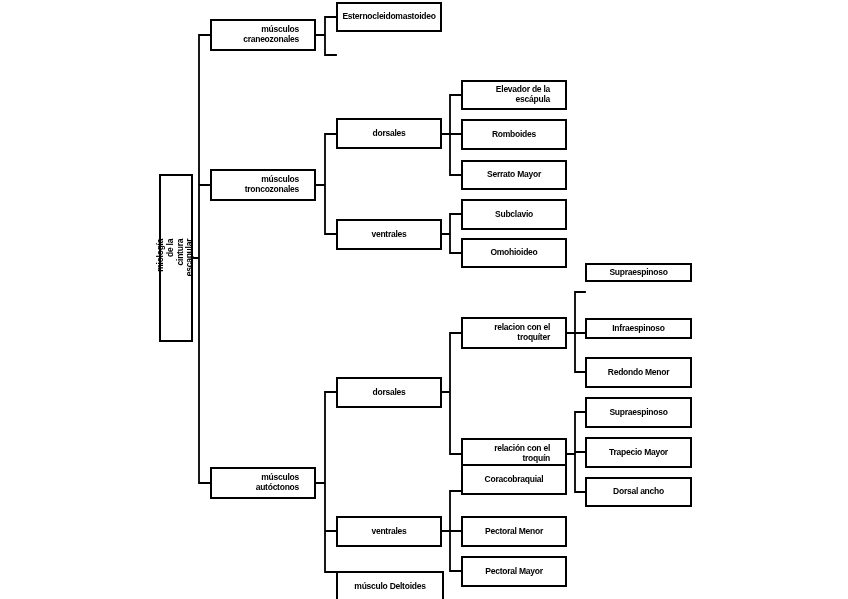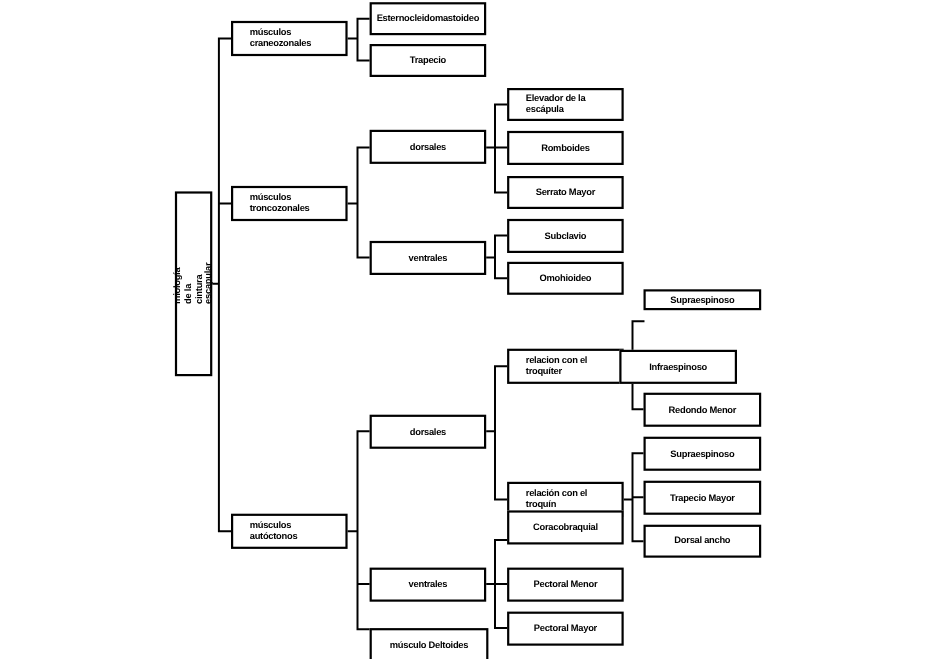--- a/index.html
+++ b/index.html
@@ -22,21 +22,21 @@
     pointer-events: none;
   }
   .node {
     position: absolute;
     box-sizing: border-box;
     border: 2px solid #000000;
     background: #ffffff;
     display: flex;
     align-items: center;
     justify-content: center;
-    text-align: left;
+    text-align: right;
     color: #000000;
     font-size: 8.5px;
     font-weight: bold;
     letter-spacing: -0.25px;
     line-height: 1.15;
     padding: 0 15px;
   }
   .node .lbl {
     display: block;
   }
@@ -70,23 +70,20 @@
   </div>
 
   <div class="node" style="left:210px;top:19px;width:106px;height:32px">
     <span class="lbl">músculos craneozonales</span>
   </div>
 
   <div class="node" style="left:336px;top:2px;width:106px;height:30px">
     <span class="lbl">Esternocleidomastoideo</span>
   </div>
 
-  <div class="node" style="left:336px;top:40px;width:106px;height:30px">
-    <span class="lbl">Trapecio</span>
-  </div>
 
   <div class="node" style="left:210px;top:169px;width:106px;height:32px">
     <span class="lbl">músculos troncozonales</span>
   </div>
 
   <div class="node" style="left:336px;top:118px;width:106px;height:31px">
     <span class="lbl">dorsales</span>
   </div>
 
   <div class="node" style="left:461px;top:80px;width:106px;height:30px">
@@ -126,21 +123,21 @@
   </div>
 
   <div class="node" style="left:461px;top:438px;width:106px;height:32px">
     <span class="lbl">relación con el troquín</span>
   </div>
 
   <div class="node" style="left:585px;top:263px;width:107px;height:19px">
     <span class="lbl">Supraespinoso</span>
   </div>
 
-  <div class="node" style="left:563px;top:318px;width:107px;height:31px">
+  <div class="node" style="left:585px;top:318px;width:107px;height:21px">
     <span class="lbl">Infraespinoso</span>
   </div>
 
   <div class="node" style="left:585px;top:357px;width:107px;height:31px">
     <span class="lbl">Redondo Menor</span>
   </div>
 
   <div class="node" style="left:585px;top:397px;width:107px;height:31px">
     <span class="lbl">Supraespinoso</span>
   </div>

